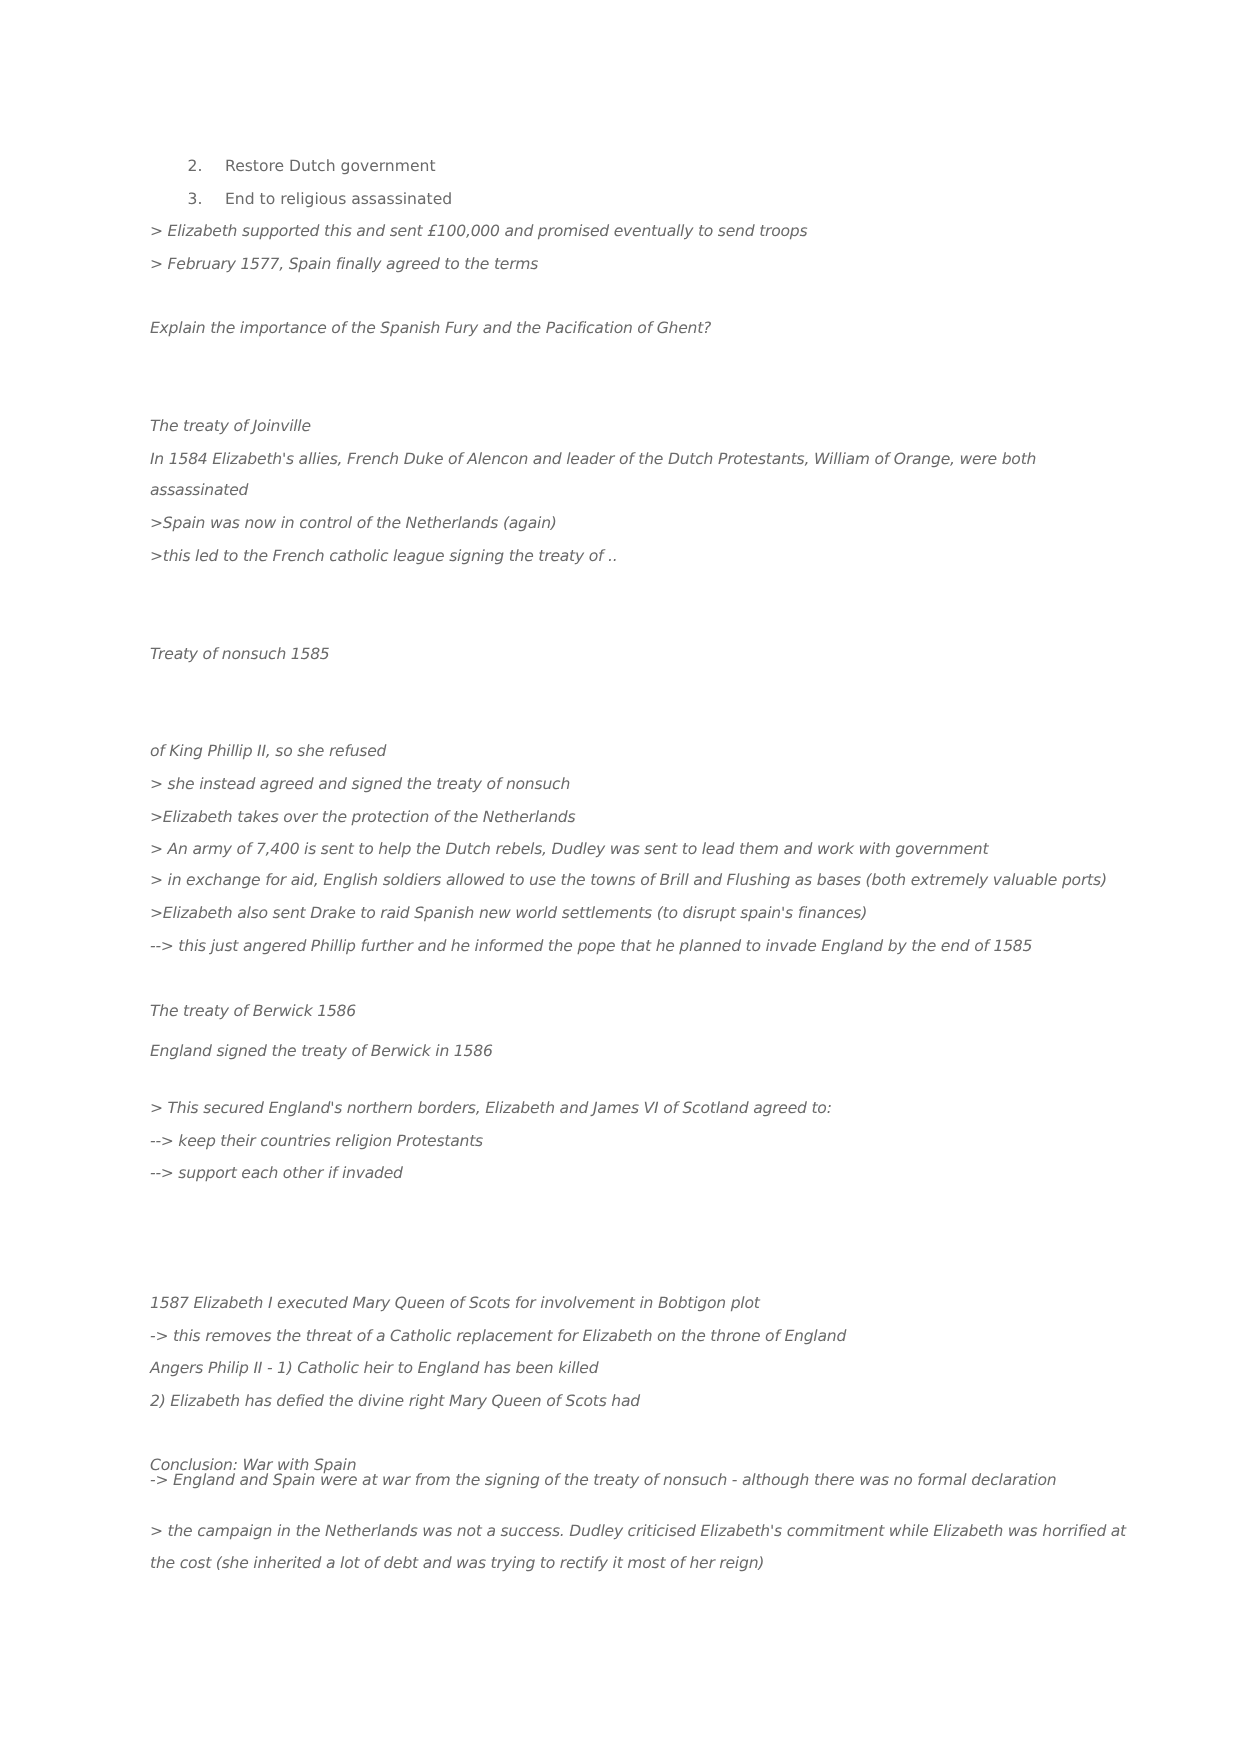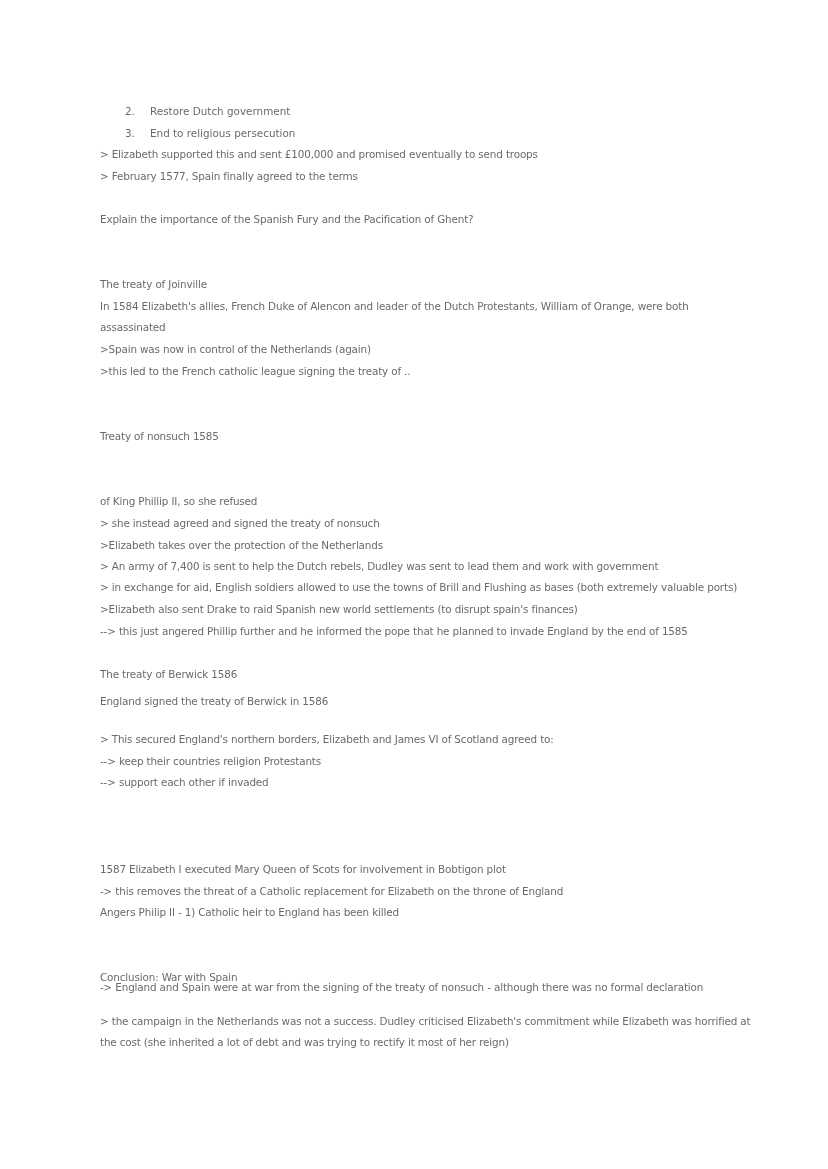--- a/index.html
+++ b/index.html
@@ -6,32 +6,33 @@
   body {
     width: 828px; height: 1169px; position: relative; overflow: hidden;
     font-family: "DejaVu Sans", sans-serif;
     color: #6a6a6a;
   }
   .page { position: absolute; left: 0; top: 0; width: 828px; height: 1169px; }
   .line {
     position: absolute; left: 100px;
     font-size: 10.4px; line-height: 14px; white-space: nowrap;
     letter-spacing: -0.15px;
+    font-style: italic;
   }
   .num { position: absolute; left: 125px; font-size: 10.4px; line-height: 14px; }
   .numtext { position: absolute; left: 150px; font-size: 10.4px; line-height: 14px; white-space: nowrap; }
 </style>
 </head>
 <body>
 
 <div class="page">
   <span class="num" style="top:104px">2.</span>
   <span class="numtext" style="top:104px">Restore Dutch government</span>
   <span class="num" style="top:126px">3.</span>
-  <span class="numtext" style="top:126px">End to religious persecution</span>
+  <span class="numtext" style="top:126px">End to religious assassinated</span>
 
   <div class="line" style="top:147px">&gt; Elizabeth supported this and sent £100,000 and promised eventually to send troops</div>
   <div class="line" style="top:169px">&gt; February 1577, Spain finally agreed to the terms</div>
   <div class="line" style="top:212px">Explain the importance of the Spanish Fury and the Pacification of Ghent?</div>
 
   <div class="line" style="top:277px">The treaty of Joinville</div>
   <div class="line" style="top:299px">In 1584 Elizabeth's allies, French Duke of Alencon and leader of the Dutch Protestants, William of Orange, were both</div>
   <div class="line" style="top:320px">assassinated</div>
   <div class="line" style="top:342px">&gt;Spain was now in control of the Netherlands (again)</div>
   <div class="line" style="top:364px">&gt;this led to the French catholic league signing the treaty of ..</div>
@@ -48,18 +49,19 @@
   <div class="line" style="top:667px">The treaty of Berwick 1586</div>
   <div class="line" style="top:694px">England signed the treaty of Berwick in 1586</div>
   <div class="line" style="top:732px">&gt; This secured England's northern borders, Elizabeth and James VI of Scotland agreed to:</div>
   <div class="line" style="top:754px">--&gt; keep their countries religion Protestants</div>
   <div class="line" style="top:775px">--&gt; support each other if invaded</div>
 
 
   <div class="line" style="top:862px">1587 Elizabeth I executed Mary Queen of Scots for involvement in Bobtigon plot</div>
   <div class="line" style="top:884px">-&gt; this removes the threat of a Catholic replacement for Elizabeth on the throne of England</div>
   <div class="line" style="top:905px">Angers Philip II - 1) Catholic heir to England has been killed</div>
+  <div class="line" style="top:927px">2) Elizabeth has defied the divine right Mary Queen of Scots had</div>
 
   <div class="line" style="top:970px">Conclusion: War with Spain</div>
   <div class="line" style="top:980px">-&gt; England and Spain were at war from the signing of the treaty of nonsuch - although there was no formal declaration</div>
   <div class="line" style="top:1014px">&gt; the campaign in the Netherlands was not a success. Dudley criticised Elizabeth's commitment while Elizabeth was horrified at</div>
   <div class="line" style="top:1035px">the cost (she inherited a lot of debt and was trying to rectify it most of her reign)</div>
 </div>
 
 </body></html>

